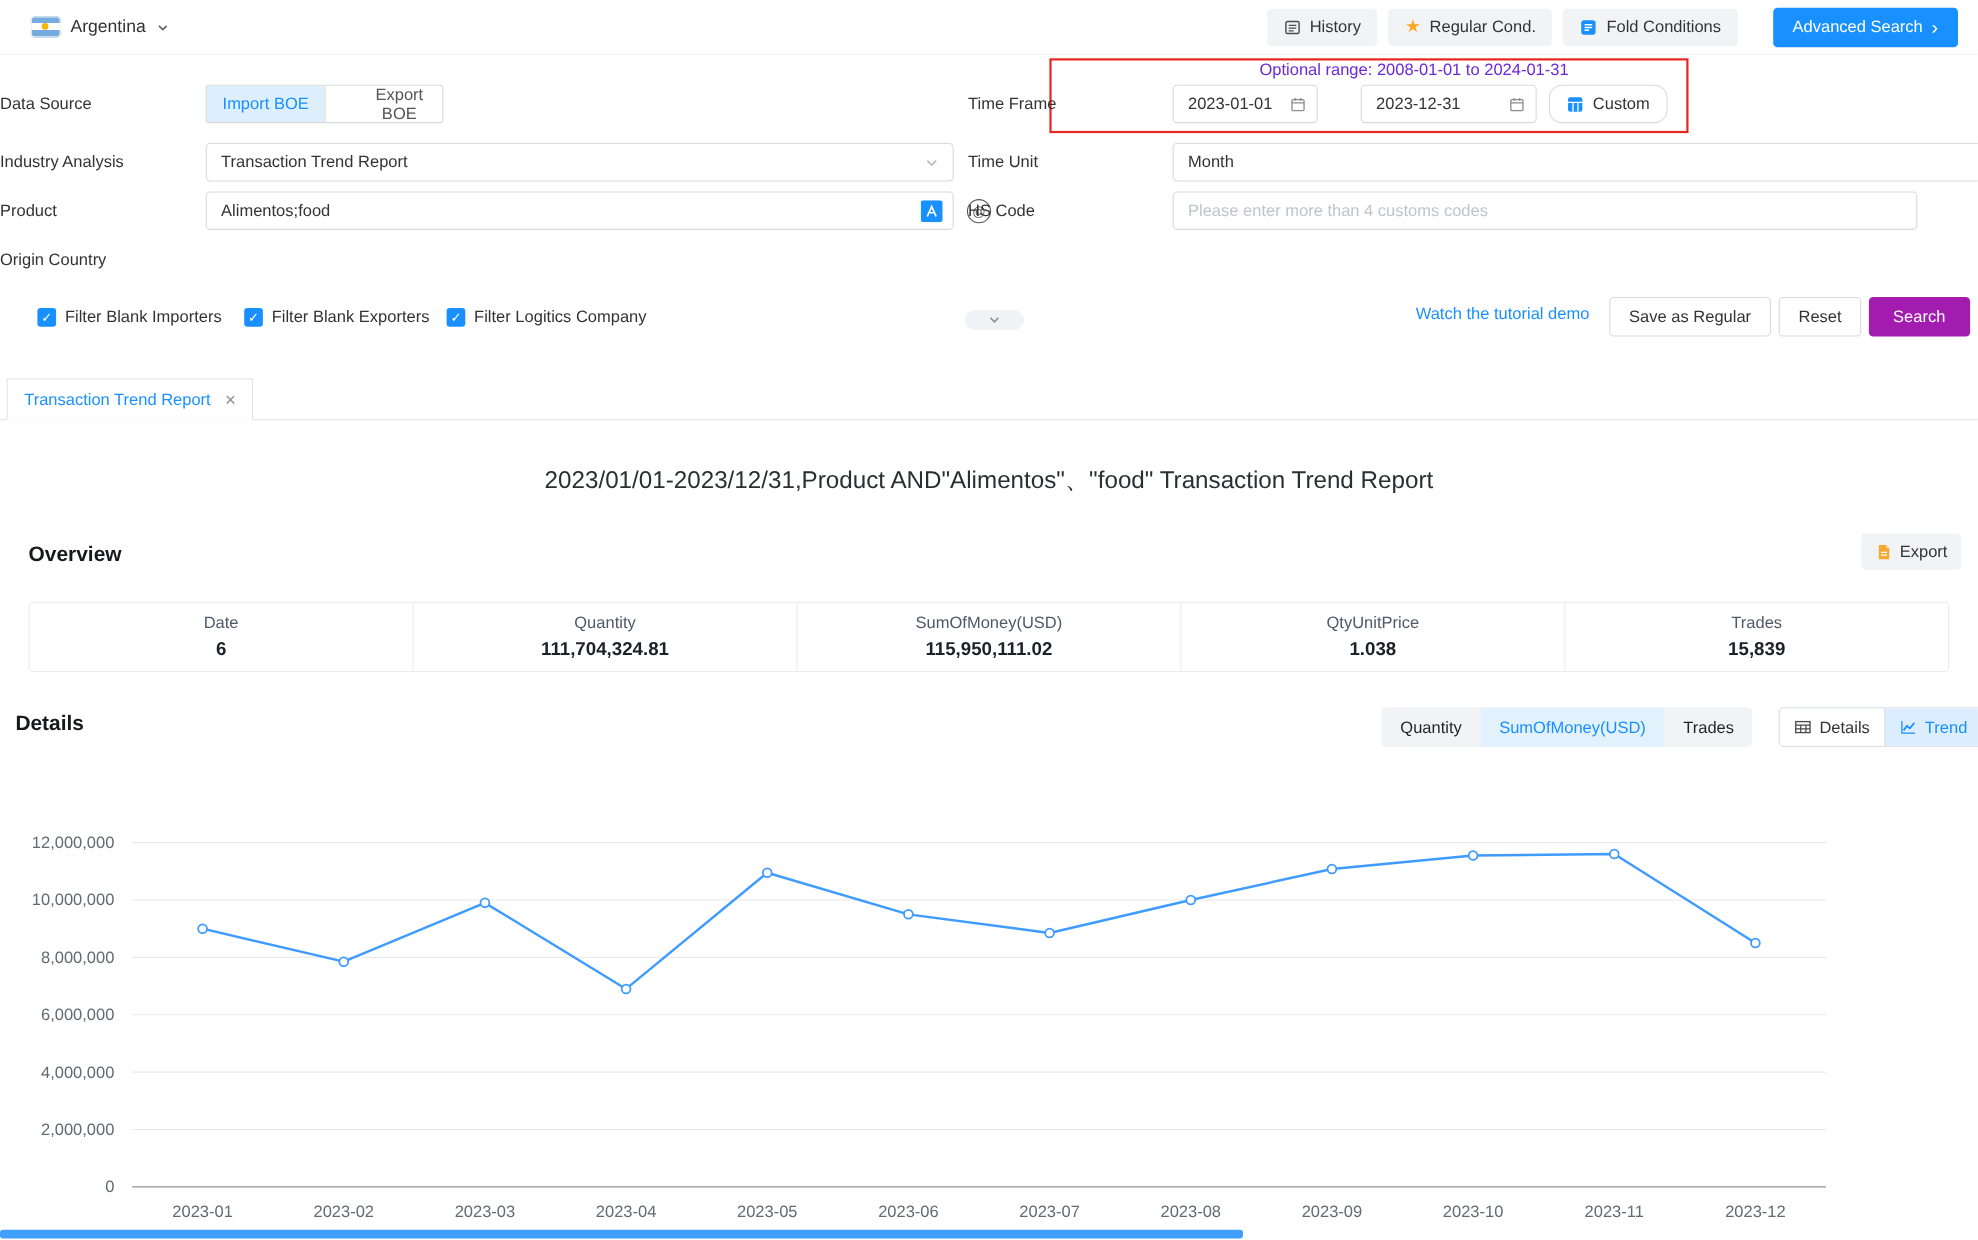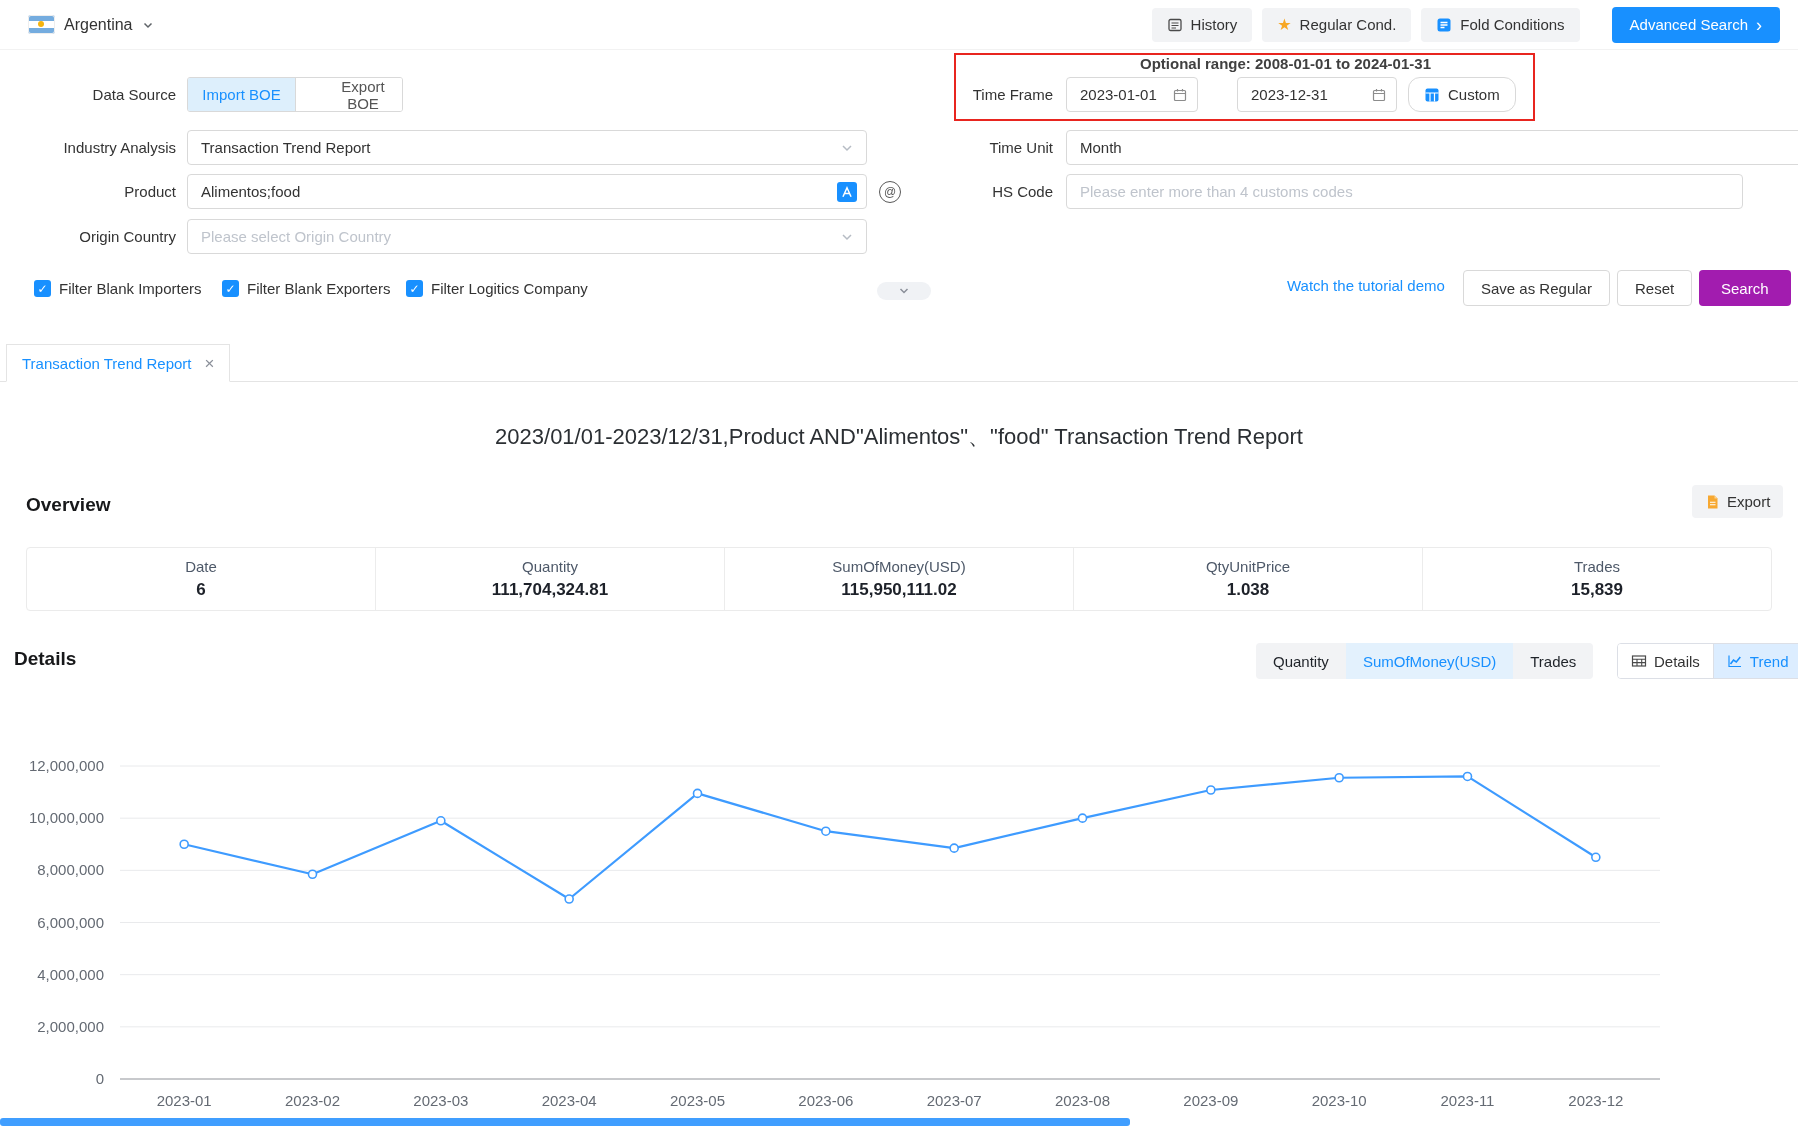--- a/index.html
+++ b/index.html
@@ -20,40 +20,40 @@
   .top-actions { display:flex; align-items:center; gap:10px; }
   .gbtn { display:inline-flex; align-items:center; gap:8px; background:#f2f3f5; border-radius:4px;
           height:34px; padding:0 15px; font-size:15px; color:#333; }
   .pbtn { display:inline-flex; align-items:center; gap:8px; background:#1890ff; color:#fff;
           border-radius:4px; height:36px; padding:0 18px; font-size:15px; margin-left:22px; }
   .pbtn .arrow { font-size:18px; line-height:1; }
   .star { color:#f7a724; font-size:16px; line-height:1; }
 
   
   .form { position:relative; height:293px; background:#fff; }
-  .flabel { position:absolute; width:176px; text-align:right; font-size:15px; color:#333; line-height:35px; }
+  .flabel { position:absolute; width:176px; text-align:left; font-size:15px; color:#333; line-height:35px; }
   .flabel.r { left:880px; width:173px; }
   .select, .field { position:absolute; height:35px; border:1px solid #d9d9d9; border-radius:4px; background:#fff; }
   .select { display:flex; align-items:center; padding:0 34px 0 13px; }
   .select .sval { font-size:15px; color:#333; }
   .select .ph, .rph { color:#bfc4cc; }
   .chev { position:absolute; right:12px; top:50%; transform:translateY(-50%); }
   .field input { width:100%; height:100%; border:none; outline:none; font-size:15px; color:#333;
                  padding:0 34px 0 13px; border-radius:4px; font-family:inherit; background:transparent; }
   .field input::placeholder { color:#bfc4cc; }
   .righticn { position:absolute; right:9px; top:50%; transform:translateY(-50%); }
   .toggle { position:absolute; left:187px; top:27px; height:35px; display:flex; border:1px solid #d9d9d9;
             border-radius:3px; overflow:hidden; }
   .tg { width:107px; font-size:15px; color:#555; background:#fff; }
   .tg.on { background:#ddeffc; color:#1890ff; }
   .tg + .tg { border-left:1px solid #d9d9d9;padding-left:28px; }
   .redbox { position:absolute; left:954px; top:3px; width:581px; height:68px;
             border:2px solid #e8251f; pointer-events:none; }
   .rednote { position:absolute; left:954px; width:663px; top:5px; text-align:center;
-             color:#404040; font-size:15px;font-weight:bold; }
+             color:#6d28d9; font-size:15px; }
   .custom-btn { position:absolute; left:1408px; top:27px; height:35px; display:inline-flex; align-items:center;
                 gap:8px; border:1px solid #d9d9d9; border-radius:12px; background:#fff; padding:0 15px;
                 font-size:15px; color:#333; }
   .atbtn { position:absolute; left:879px; top:131px; width:22px; height:22px; border:1.6px solid #595959;
            border-radius:50%; display:flex; align-items:center; justify-content:center; font-size:12px;
            color:#595959; background:#fff; }
   .cb { position:absolute; top:230px; display:flex; align-items:center; gap:8px; cursor:pointer; }
   .cbbox { width:17px; height:17px; background:#1890ff; border-radius:3px; color:#fff; font-size:12px;
            display:flex; align-items:center; justify-content:center; font-weight:bold; }
   .cbl { font-size:15px; color:#333; }
@@ -195,26 +195,20 @@
   <button class="atbtn">
     <span>@</span>
   </button>
 
   <span class="flabel r" style="top:124px;">HS Code</span>
   <div class="field" style="left:1066px;top:124px;width:677px;">
     <input placeholder="Please enter more than 4 customs codes" style="">
   </div>
 
   <span class="flabel" style="left:0;top:169px;">Origin Country</span>
-  <div class="select" style="left:187px;top:169px;width:680px;">
-    <span class="sval ph">Please select Origin Country</span>
-    <svg class="chev" width="14" height="14" viewBox="0 0 14 14">
-      <path d="M3 5l4 4 4-4" stroke="#b6bcc4" stroke-width="1.5" fill="none"></path>
-    </svg>
-  </div>
 
   <label class="cb" style="left:34px;">
     <span class="cbbox">
         <span>✓</span>
       </span>
     <span class="cbl">Filter Blank Importers</span>
   </label>
   <label class="cb" style="left:222px;">
     <span class="cbbox">
         <span>✓</span>

